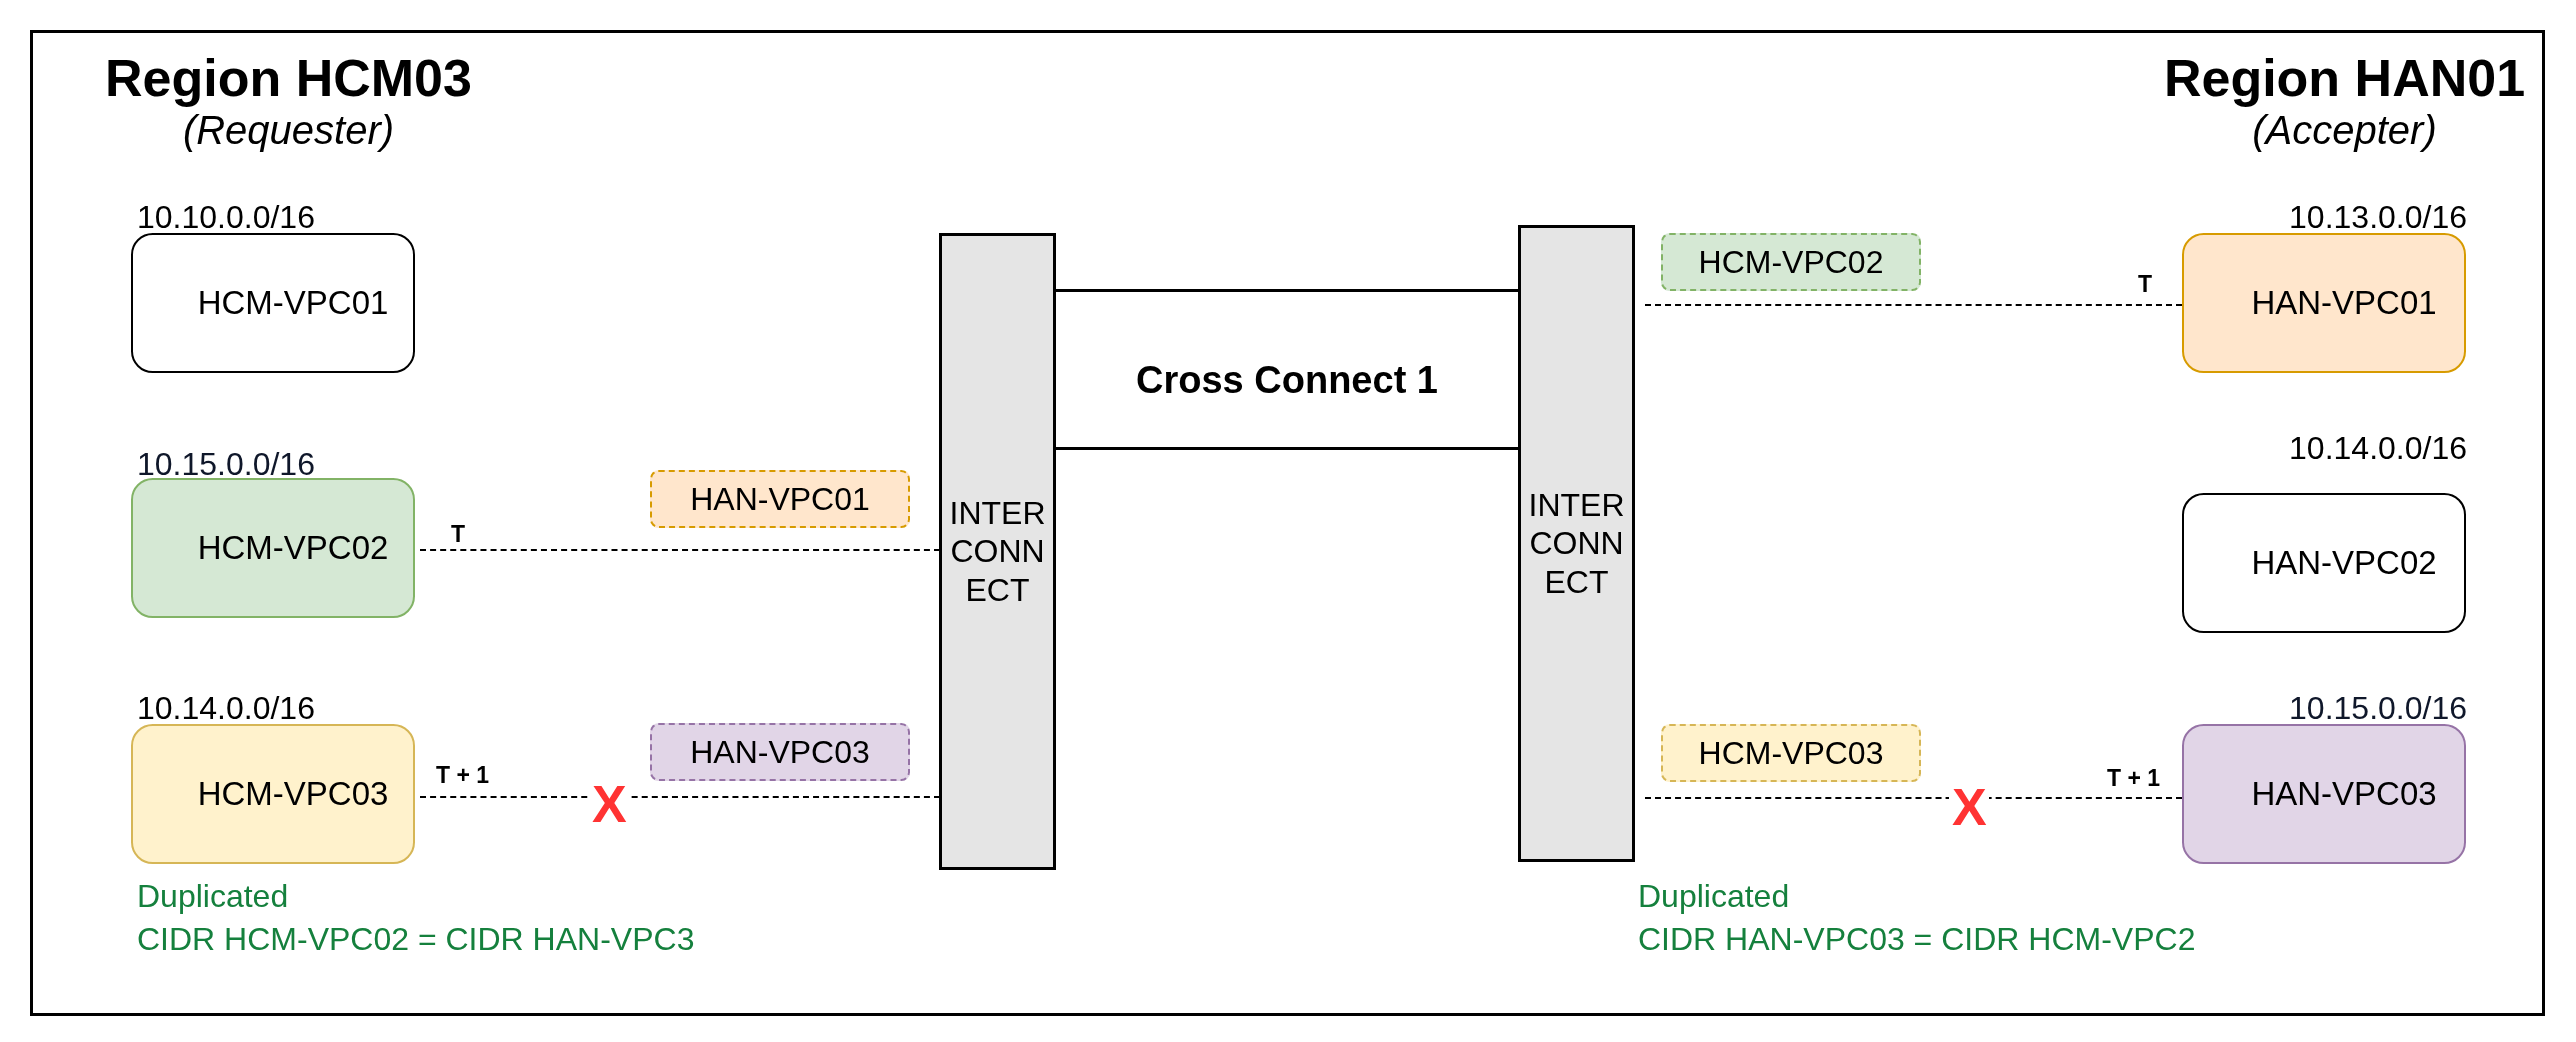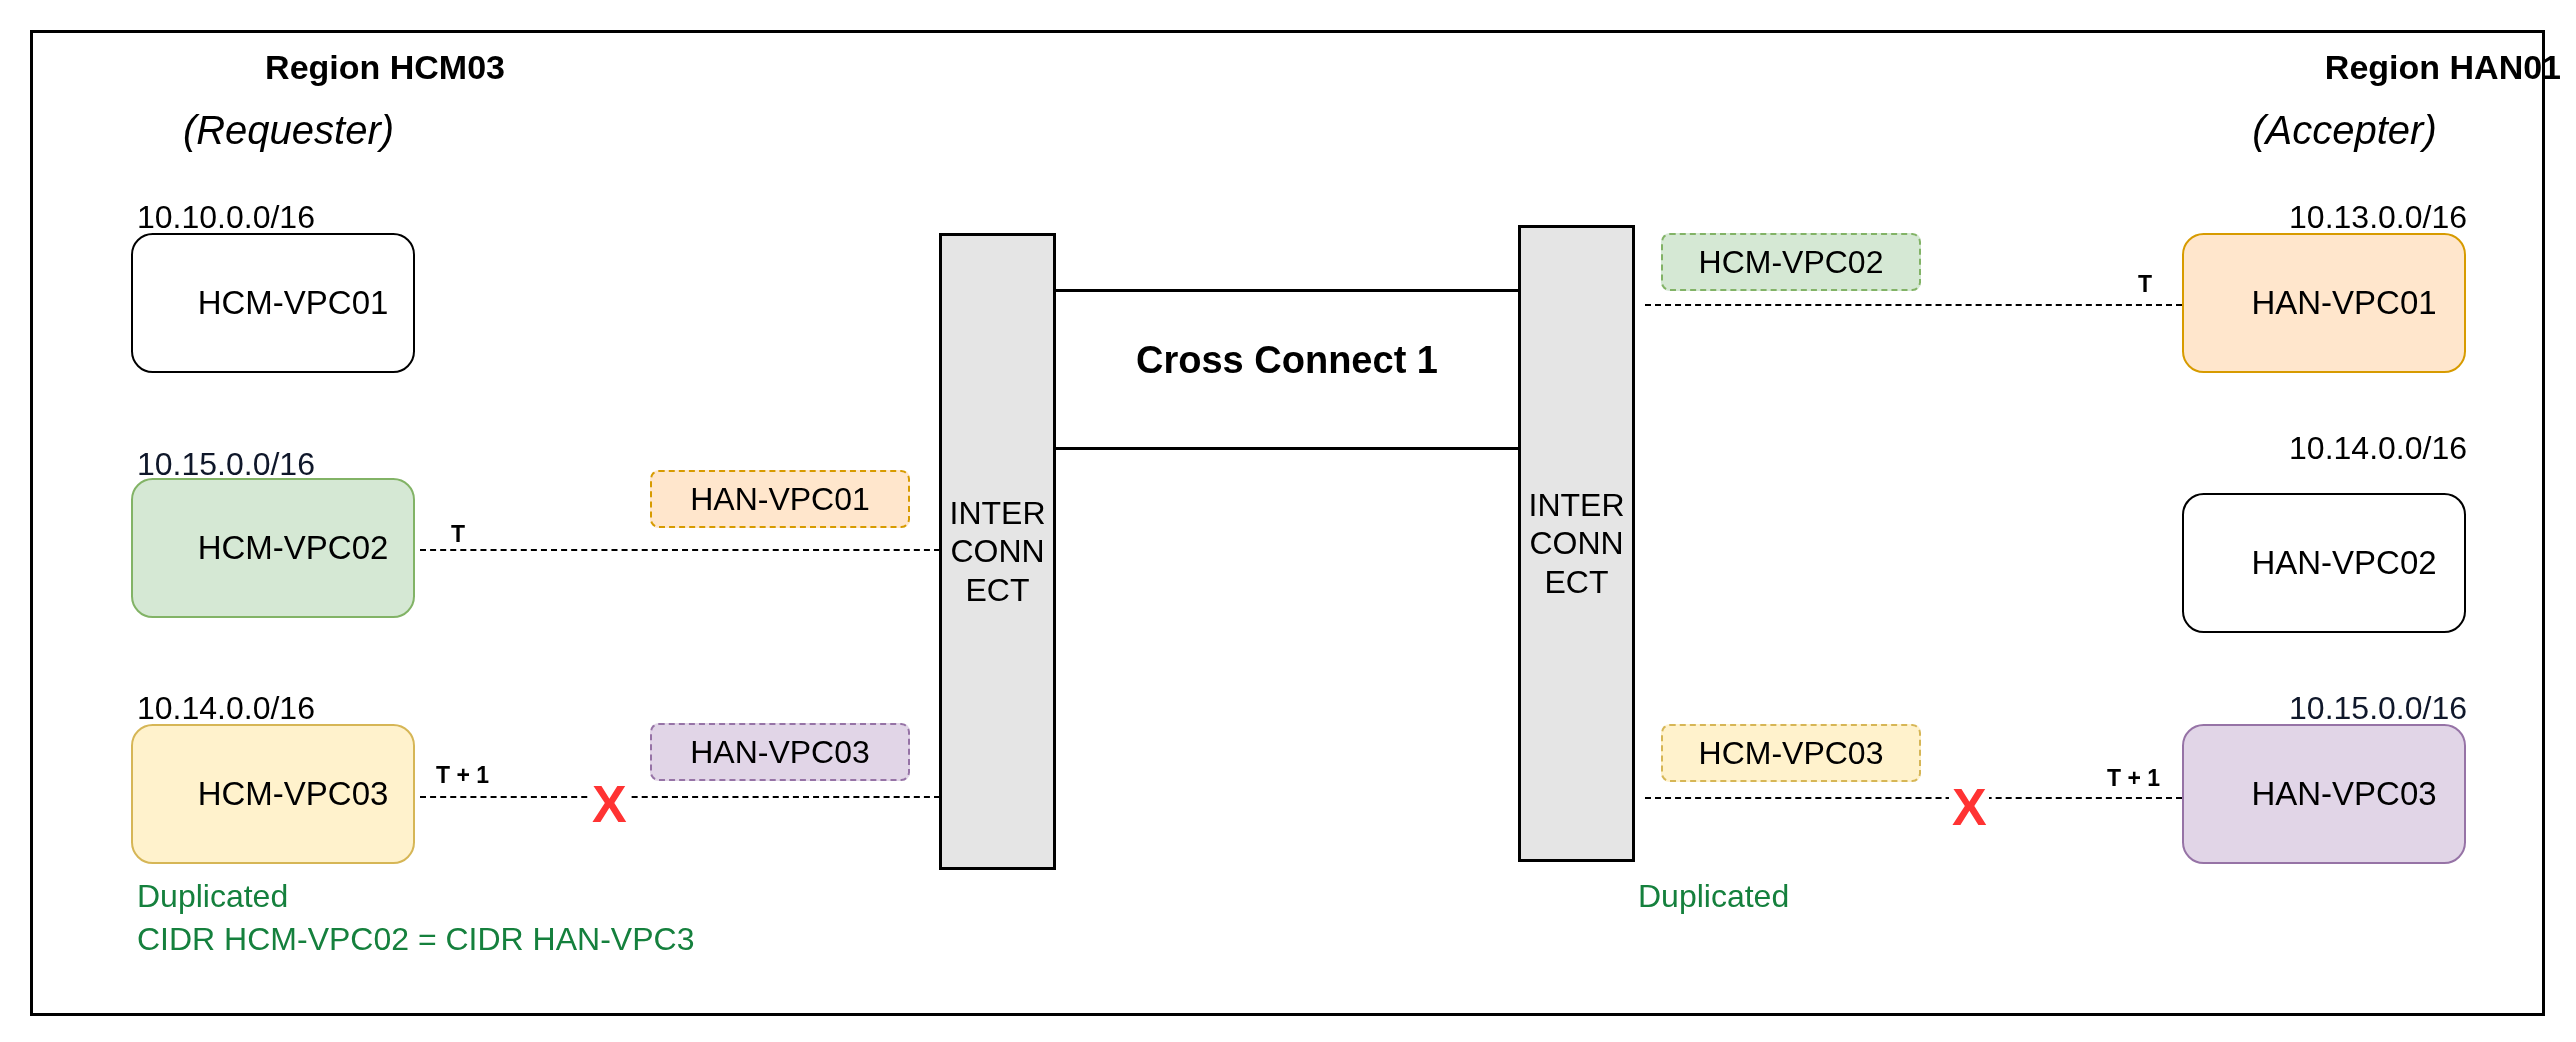--- a/index.html
+++ b/index.html
@@ -1,19 +1,19 @@
 <!DOCTYPE html>
 <html style="font-size:11.6px"><head>
 <meta charset="utf-8">
 <style>
   html, body { margin:0; padding:0; background:#ffffff; }
   body { width:2576px; height:1043px; position:relative; overflow:hidden; font-family:"Liberation Sans", sans-serif; color:#000; }
   .abs { position:absolute; }
   #frame { left:30px; top:30px; width:2509px; height:980px; border:3.6px solid #000; }
-  .title { font-weight:bold; font-size:34px; text-align:right; width:433px; white-space:nowrap; }
+  .title { font-weight:bold; font-size:52px; text-align:center; width:433px; white-space:nowrap; }
   .subtitle { font-style:italic; font-size:40px; text-align:center; width:433px; white-space:nowrap; }
   .cidr { font-size:32px; white-space:nowrap; line-height:1; }
   .red { color:#0f172a; }
   .vpc { width:284px; height:140px; border:2.9px solid #000; border-radius:21.7px; display:flex; align-items:center; justify-content:center; font-size:33px; box-sizing:border-box;padding-left:40px; }
   .tag { width:260px; height:58px; border:2.9px dashed; border-radius:8.7px; display:flex; align-items:center; justify-content:center; font-size:32px; box-sizing:border-box; }
   .ic { border:3.6px solid #000; box-sizing:border-box; background:#e5e5e5; display:flex; align-items:center; justify-content:center; text-align:center; font-size:32px; line-height:1.2; }
   .dash { height:0; border-top:2.9px dashed #000; }
   .lbl { font-size:23px; font-weight:bold; white-space:nowrap; }
   .xmark { color:#ff3333; font-size:52px; font-weight:bold; line-height:1; }
   .note { font-size:32px; white-space:nowrap; line-height:1.35; color:#15803d; }
@@ -49,21 +49,21 @@
 <div class="abs lbl" style="left:436px;top:762px;">T + 1</div>
 <div class="abs xmark" style="left:589px;top:778px;background:#fff;padding:0 2.9px;">X</div>
 
 <div class="abs note" style="left:137px;top:875px;">
   <div>Duplicated</div>
   <div>CIDR HCM-VPC02 = CIDR HAN-VPC3</div>
 </div>
 
 <div class="abs solid" style="left:1053px;top:289px;width:468px;"></div>
 <div class="abs solid" style="left:1053px;top:447px;width:468px;"></div>
-<div class="abs" style="left:1056px;top:339px;width:462px;text-align:center;font-weight:bold;font-size:38px;">Cross Connect 1</div>
+<div class="abs" style="left:1056px;top:359px;width:462px;text-align:center;font-weight:bold;font-size:38px;">Cross Connect 1</div>
 
 <div class="abs ic" style="left:939px;top:233px;width:117px;height:637px;white-space:pre-line;">INTER
 CONN
 ECT</div>
 <div class="abs ic" style="left:1518px;top:225px;width:117px;height:637px;white-space:pre-line;">INTER
 CONN
 ECT</div>
 
 <div class="abs tag" style="left:1661px;top:233px;background:#d5e8d4;border-color:#82b366;">HCM-VPC02</div>
 <div class="abs tag" style="left:1661px;top:724px;background:#fff2cc;border-color:#d6b656;">HCM-VPC03</div>
@@ -79,14 +79,15 @@
 <div class="abs vpc" style="left:2182px;top:233px;background:#ffe6cc;border-color:#d79b00;">HAN-VPC01</div>
 
 <div class="abs cidr" style="left:2274px;top:432px;width:193px;text-align:right;">10.14.0.0/16</div>
 <div class="abs vpc" style="left:2182px;top:493px;background:#ffffff;border-color:#000;">HAN-VPC02</div>
 
 <div class="abs cidr red" style="left:2274px;top:692px;width:193px;text-align:right;">10.15.0.0/16</div>
 <div class="abs vpc" style="left:2182px;top:724px;background:#e1d5e7;border-color:#9673a6;">HAN-VPC03</div>
 
 <div class="abs note" style="left:1638px;top:875px;">
   <div>Duplicated</div>
+  <div>CIDR HAN-VPC03 = CIDR HCM-VPC2</div>
 </div>
 
 
 </body></html>

